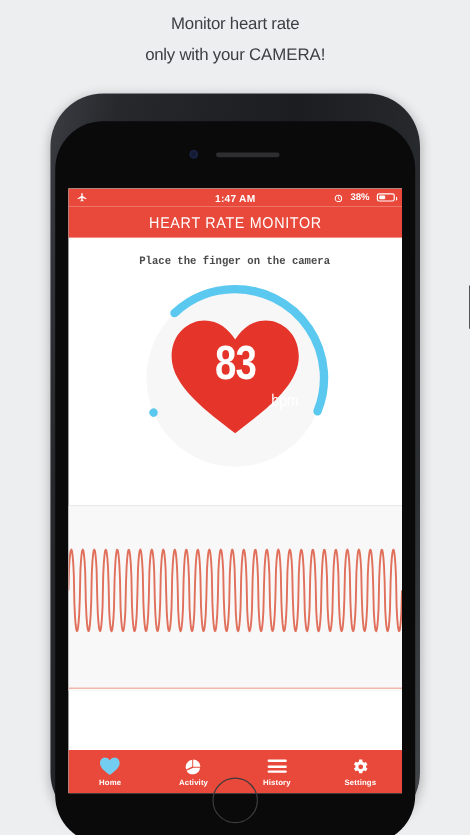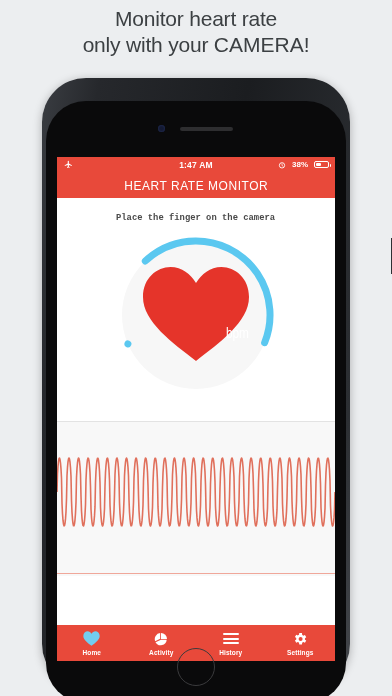--- a/index.html
+++ b/index.html
@@ -8,21 +8,21 @@
     background:#eceef0;
     font-family:"Liberation Sans", sans-serif;
     overflow:hidden;
   }
 
   
   .promo {
     position:absolute; left:0; top:6px; width:392px;
     text-align:center;
     color:#3c4043;
-    font-size:21px;
+    font-size:14px;
     line-height:26px;
     font-weight:400;
     letter-spacing:-0.2px;
   }
   .promo .l2 { display:block; }
   .promo b { font-weight:400; letter-spacing:0px; }
 
   
   .phone {
     position:absolute;
@@ -221,20 +221,21 @@
           <div class="gauge-disc"></div>
           <svg width="168" height="168" viewBox="0 0 168 168">
             <path d="M 84 10
                      A 74 74 0 1 0 136.3 136.3" transform="rotate(112 84 84)" fill="none" stroke="#5bc8f0" stroke-width="7" stroke-linecap="round" pathLength="100" stroke-dasharray="69 31"></path>
           </svg>
 
           <div class="heart">
             <svg width="110" height="97" viewBox="0 0 110 97">
               <path fill="#e5342a" d="M55 96 C 32 78 2 57 2 32 C 2 13 16 2 29.5 2 C 41 2 49.5 9 55 18 C 60.5 9 69 2 80.5 2 C 94 2 108 13 108 32 C 108 57 78 78 55 96 Z"></path>
             </svg>
+            <div class="bpm-num"><span>83</span></div>
             <div class="bpm-unit"><span>bpm</span></div>
           </div>
         </div>
       </div>
 
       <div class="divider"></div>
 
       <div class="wave-panel">
         <svg width="278" height="152" viewBox="0 0 278 152">
           <path id="wavepath" fill="none" stroke="#e0705c" stroke-width="1.6" stroke-linejoin="round" d="M0.0 70.0 L0.5 51.8 L1.0 44.1 L1.5 39.3 L2.0 36.6 L2.5 36.0 L3.0 37.5 L3.5 41.0 L4.0 46.9 L4.5 56.3 L5.0 81.3 L5.5 91.8 L6.0 98.2 L6.5 102.1 L7.0 103.9 L7.5 103.6 L8.0 101.3 L8.5 96.9 L9.0 89.8 L9.5 77.0 L10.0 53.5 L10.5 45.2 L11.0 39.9 L11.5 36.9 L12.0 36.0 L12.5 37.1 L13.0 40.2 L13.5 45.7 L14.0 54.3 L14.5 78.4 L15.0 90.4 L15.5 97.3 L16.0 101.6 L16.5 103.7 L17.0 103.8 L17.5 101.9 L18.0 97.8 L18.5 91.3 L19.0 80.2 L19.5 55.5 L20.0 46.4 L20.5 40.7 L21.0 37.3 L21.5 36.0 L22.0 36.7 L22.5 39.5 L23.0 44.5 L23.5 52.5 L24.0 74.2 L24.5 88.9 L25.0 96.3 L25.5 101.0 L26.0 103.5 L26.5 103.9 L27.0 102.4 L27.5 98.7 L28.0 92.6 L28.5 82.8 L29.0 57.7 L29.5 47.6 L30.0 41.5 L30.5 37.7 L31.0 36.1 L31.5 36.5 L32.0 38.9 L32.5 43.5 L33.0 50.8 L33.5 64.7 L34.0 87.2 L34.5 95.3 L35.0 100.3 L35.5 103.2 L36.0 104.0 L36.5 102.8 L37.0 99.5 L37.5 93.9 L38.0 84.9 L38.5 60.3 L39.0 49.0 L39.5 42.3 L40.0 38.2 L40.5 36.2 L41.0 36.3 L41.5 38.3 L42.0 42.5 L42.5 49.3 L43.0 60.9 L43.5 85.3 L44.0 94.1 L44.5 99.6 L45.0 102.8 L45.5 104.0 L46.0 103.1 L46.5 100.2 L47.0 95.0 L47.5 86.8 L48.0 63.8 L48.5 50.5 L49.0 43.3 L49.5 38.8 L50.0 36.4 L50.5 36.1 L51.0 37.8 L51.5 41.6 L52.0 47.9 L52.5 58.2 L53.0 83.2 L53.5 92.9 L54.0 98.9 L54.5 102.4 L55.0 103.9 L55.5 103.4 L56.0 100.9 L56.5 96.1 L57.0 88.6 L57.5 72.9 L58.0 52.1 L58.5 44.3 L59.0 39.4 L59.5 36.7 L60.0 36.0 L60.5 37.4 L61.0 40.8 L61.5 46.6 L62.0 55.9 L62.5 80.8 L63.0 91.6 L63.5 98.0 L64.0 102.0 L64.5 103.8 L65.0 103.7 L65.5 101.5 L66.0 97.1 L66.5 90.1 L67.0 77.7 L67.5 53.9 L68.0 45.4 L68.5 40.1 L69.0 37.0 L69.5 36.0 L70.0 37.0 L70.5 40.1 L71.0 45.4 L71.5 53.9 L72.0 77.7 L72.5 90.1 L73.0 97.1 L73.5 101.5 L74.0 103.7 L74.5 103.8 L75.0 102.0 L75.5 98.0 L76.0 91.6 L76.5 80.8 L77.0 55.9 L77.5 46.6 L78.0 40.8 L78.5 37.4 L79.0 36.0 L79.5 36.7 L80.0 39.4 L80.5 44.3 L81.0 52.1 L81.5 72.9 L82.0 88.6 L82.5 96.1 L83.0 100.9 L83.5 103.4 L84.0 103.9 L84.5 102.4 L85.0 98.9 L85.5 92.9 L86.0 83.2 L86.5 58.2 L87.0 47.9 L87.5 41.6 L88.0 37.8 L88.5 36.1 L89.0 36.4 L89.5 38.8 L90.0 43.3 L90.5 50.5 L91.0 63.8 L91.5 86.8 L92.0 95.0 L92.5 100.2 L93.0 103.1 L93.5 104.0 L94.0 102.8 L94.5 99.6 L95.0 94.1 L95.5 85.3 L96.0 60.9 L96.5 49.3 L97.0 42.5 L97.5 38.3 L98.0 36.3 L98.5 36.2 L99.0 38.2 L99.5 42.3 L100.0 49.0 L100.5 60.3 L101.0 84.9 L101.5 93.9 L102.0 99.5 L102.5 102.8 L103.0 104.0 L103.5 103.2 L104.0 100.3 L104.5 95.3 L105.0 87.2 L105.5 64.7 L106.0 50.8 L106.5 43.5 L107.0 38.9 L107.5 36.5 L108.0 36.1 L108.5 37.7 L109.0 41.5 L109.5 47.6 L110.0 57.7 L110.5 82.8 L111.0 92.6 L111.5 98.7 L112.0 102.4 L112.5 103.9 L113.0 103.5 L113.5 101.0 L114.0 96.3 L114.5 88.9 L115.0 74.2 L115.5 52.5 L116.0 44.5 L116.5 39.5 L117.0 36.7 L117.5 36.0 L118.0 37.3 L118.5 40.7 L119.0 46.4 L119.5 55.5 L120.0 80.2 L120.5 91.3 L121.0 97.8 L121.5 101.9 L122.0 103.8 L122.5 103.7 L123.0 101.6 L123.5 97.3 L124.0 90.4 L124.5 78.4 L125.0 54.3 L125.5 45.7 L126.0 40.2 L126.5 37.1 L127.0 36.0 L127.5 36.9 L128.0 39.9 L128.5 45.2 L129.0 53.5 L129.5 77.0 L130.0 89.8 L130.5 96.9 L131.0 101.3 L131.5 103.6 L132.0 103.9 L132.5 102.1 L133.0 98.2 L133.5 91.8 L134.0 81.3 L134.5 56.3 L135.0 46.9 L135.5 41.0 L136.0 37.5 L136.5 36.0 L137.0 36.6 L137.5 39.3 L138.0 44.1 L138.5 51.8 L139.0 70.0 L139.5 88.2 L140.0 95.9 L140.5 100.7 L141.0 103.4 L141.5 104.0 L142.0 102.5 L142.5 99.0 L143.0 93.1 L143.5 83.7 L144.0 58.7 L144.5 48.2 L145.0 41.8 L145.5 37.9 L146.0 36.1 L146.5 36.4 L147.0 38.7 L147.5 43.1 L148.0 50.2 L148.5 63.0 L149.0 86.5 L149.5 94.8 L150.0 100.1 L150.5 103.1 L151.0 104.0 L151.5 102.9 L152.0 99.8 L152.5 94.3 L153.0 85.7 L153.5 61.6 L154.0 49.6 L154.5 42.7 L155.0 38.4 L155.5 36.3 L156.0 36.2 L156.5 38.1 L157.0 42.2 L157.5 48.7 L158.0 59.8 L158.5 84.5 L159.0 93.6 L159.5 99.3 L160.0 102.7 L160.5 104.0 L161.0 103.3 L161.5 100.5 L162.0 95.5 L162.5 87.5 L163.0 65.8 L163.5 51.1 L164.0 43.7 L164.5 39.0 L165.0 36.5 L165.5 36.1 L166.0 37.6 L166.5 41.3 L167.0 47.4 L167.5 57.2 L168.0 82.3 L168.5 92.4 L169.0 98.5 L169.5 102.3 L170.0 103.9 L170.5 103.5 L171.0 101.1 L171.5 96.5 L172.0 89.2 L172.5 75.3 L173.0 52.8 L173.5 44.7 L174.0 39.7 L174.5 36.8 L175.0 36.0 L175.5 37.2 L176.0 40.5 L176.5 46.1 L177.0 55.1 L177.5 79.7 L178.0 91.0 L178.5 97.7 L179.0 101.8 L179.5 103.8 L180.0 103.7 L180.5 101.7 L181.0 97.5 L181.5 90.7 L182.0 79.1 L182.5 54.7 L183.0 45.9 L183.5 40.4 L184.0 37.2 L184.5 36.0 L185.0 36.9 L185.5 39.8 L186.0 45.0 L186.5 53.2 L187.0 76.2 L187.5 89.5 L188.0 96.7 L188.5 101.2 L189.0 103.6 L189.5 103.9 L190.0 102.2 L190.5 98.4 L191.0 92.1 L191.5 81.8 L192.0 56.8 L192.5 47.1 L193.0 41.1 L193.5 37.6 L194.0 36.1 L194.5 36.6 L195.0 39.1 L195.5 43.9 L196.0 51.4 L196.5 67.1 L197.0 87.9 L197.5 95.7 L198.0 100.6 L198.5 103.3 L199.0 104.0 L199.5 102.6 L200.0 99.2 L200.5 93.4 L201.0 84.1 L201.5 59.2 L202.0 48.4 L202.5 42.0 L203.0 38.0 L203.5 36.2 L204.0 36.3 L204.5 38.5 L205.0 42.9 L205.5 49.9 L206.0 62.3 L206.5 86.1 L207.0 94.6 L207.5 99.9 L208.0 103.0 L208.5 104.0 L209.0 103.0 L209.5 99.9 L210.0 94.6 L210.5 86.1 L211.0 62.3 L211.5 49.9 L212.0 42.9 L212.5 38.5 L213.0 36.3 L213.5 36.2 L214.0 38.0 L214.5 42.0 L215.0 48.4 L215.5 59.2 L216.0 84.1 L216.5 93.4 L217.0 99.2 L217.5 102.6 L218.0 104.0 L218.5 103.3 L219.0 100.6 L219.5 95.7 L220.0 87.9 L220.5 67.1 L221.0 51.4 L221.5 43.9 L222.0 39.1 L222.5 36.6 L223.0 36.1 L223.5 37.6 L224.0 41.1 L224.5 47.1 L225.0 56.8 L225.5 81.8 L226.0 92.1 L226.5 98.4 L227.0 102.2 L227.5 103.9 L228.0 103.6 L228.5 101.2 L229.0 96.7 L229.5 89.5 L230.0 76.2 L230.5 53.2 L231.0 45.0 L231.5 39.8 L232.0 36.9 L232.5 36.0 L233.0 37.2 L233.5 40.4 L234.0 45.9 L234.5 54.7 L235.0 79.1 L235.5 90.7 L236.0 97.5 L236.5 101.7 L237.0 103.7 L237.5 103.8 L238.0 101.8 L238.5 97.7 L239.0 91.0 L239.5 79.7 L240.0 55.1 L240.5 46.1 L241.0 40.5 L241.5 37.2 L242.0 36.0 L242.5 36.8 L243.0 39.7 L243.5 44.7 L244.0 52.8 L244.5 75.3 L245.0 89.2 L245.5 96.5 L246.0 101.1 L246.5 103.5 L247.0 103.9 L247.5 102.3 L248.0 98.5 L248.5 92.4 L249.0 82.3 L249.5 57.2 L250.0 47.4 L250.5 41.3 L251.0 37.6 L251.5 36.1 L252.0 36.5 L252.5 39.0 L253.0 43.7 L253.5 51.1 L254.0 65.8 L254.5 87.5 L255.0 95.5 L255.5 100.5 L256.0 103.3 L256.5 104.0 L257.0 102.7 L257.5 99.3 L258.0 93.6 L258.5 84.5 L259.0 59.8 L259.5 48.7 L260.0 42.2 L260.5 38.1 L261.0 36.2 L261.5 36.3 L262.0 38.4 L262.5 42.7 L263.0 49.6 L263.5 61.6 L264.0 85.7 L264.5 94.3 L265.0 99.8 L265.5 102.9 L266.0 104.0 L266.5 103.1 L267.0 100.1 L267.5 94.8 L268.0 86.5 L268.5 63.0 L269.0 50.2 L269.5 43.1 L270.0 38.7 L270.5 36.4 L271.0 36.1 L271.5 37.9 L272.0 41.8 L272.5 48.2 L273.0 58.7 L273.5 83.7 L274.0 93.1 L274.5 99.0 L275.0 102.5 L275.5 104.0 L276.0 103.4 L276.5 100.7 L277.0 95.9 L277.5 88.2 L278.0 70.0"></path>

